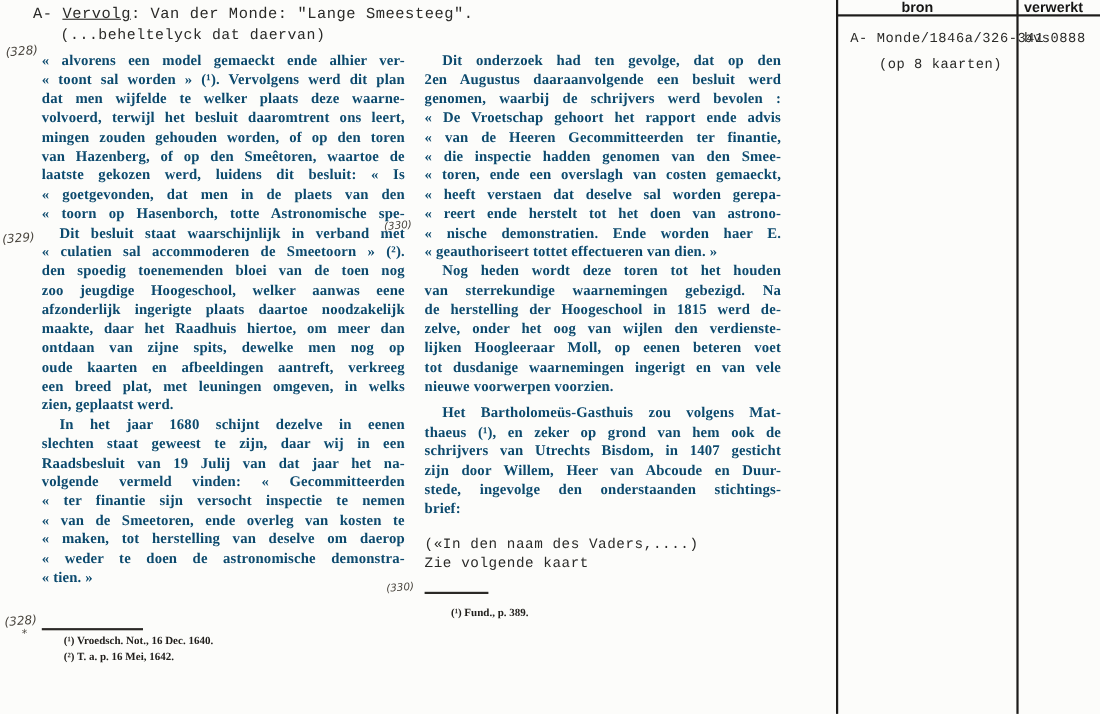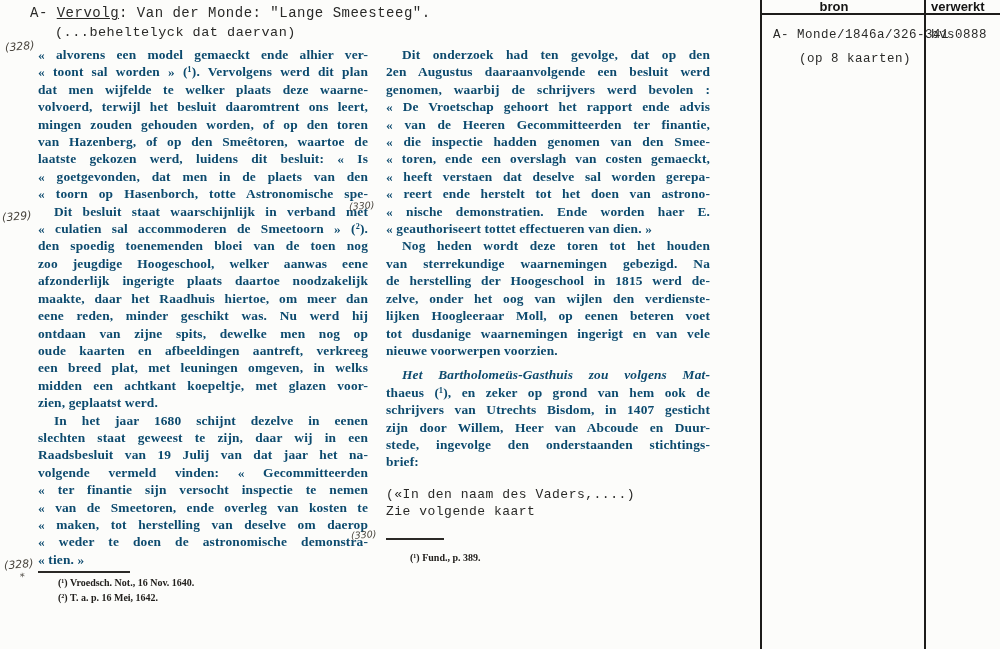--- a/index.html
+++ b/index.html
@@ -12,21 +12,21 @@
   .abs{position:absolute;}
   
   .hdr1{left:30px;top:5px;font-size:14px;letter-spacing:.5px;white-space:pre;}
   .hdr1 .u{text-decoration:underline;}
   .hdr2{left:55px;top:25px;font-size:13.5px;letter-spacing:.5px;white-space:pre;}
   
   .book{color:#0c4a6e;font-weight:bold;font-size:13.4px;line-height:17.4px;letter-spacing:.15px;}
   .line{text-align:justify;text-align-last:justify;}
   .line.last{text-align-last:left;}
   .line.indent{text-indent:16px;}
-  .line.gap{margin-top:7px;font-style:italic;}
+  .line.gap{margin-top:7px;}
   .colL{left:38px;top:46px;width:330px;}
   .colR{left:386px;top:46px;width:324px;}
   
   .typednote{left:386px;top:486px;font-size:13px;line-height:17px;letter-spacing:.5px;}
   .typed-line{white-space:pre;}
   
   .fnrule{position:absolute;height:1.5px;background:#2b2926;}
   .fn{font-size:10px;line-height:15px;color:#22201d;font-weight:bold;}
   .fn-line{white-space:pre;}
   .fnL{left:58px;top:575px;}
@@ -63,25 +63,23 @@
     <div class="line">van Hazenberg, of op den Smeêtoren, waartoe de</div>
     <div class="line">laatste gekozen werd, luidens dit besluit:  « Is</div>
     <div class="line">« goetgevonden, dat men in de plaets van den</div>
     <div class="line">« toorn op Hasenborch, totte Astronomische spe-</div>
     <div class="line indent">Dit besluit staat waarschijnlijk in verband met</div>
     <div class="line">« culatien sal accommoderen de Smeetoorn » (²).</div>
     <div class="line">den spoedig toenemenden bloei van de toen nog</div>
     <div class="line">zoo jeugdige Hoogeschool, welker aanwas eene</div>
     <div class="line">afzonderlijk ingerigte plaats daartoe noodzakelijk</div>
     <div class="line">maakte, daar het Raadhuis hiertoe, om meer dan</div>
-    <div class="line">eene reden, minder geschikt was.  Nu werd hij</div>
     <div class="line">ontdaan van zijne spits, dewelke men nog op</div>
     <div class="line">oude kaarten en afbeeldingen aantreft, verkreeg</div>
     <div class="line">een breed plat, met leuningen omgeven, in welks</div>
-    <div class="line">midden een achtkant koepeltje, met glazen voor-</div>
     <div class="line last">zien, geplaatst werd.</div>
     <div class="line indent">In het jaar 1680 schijnt dezelve in eenen</div>
     <div class="line">slechten staat geweest te zijn, daar wij in een</div>
     <div class="line">Raadsbesluit van 19 Julij van dat jaar het na-</div>
     <div class="line">volgende vermeld vinden: « Gecommitteerden</div>
     <div class="line">« ter finantie sijn versocht inspectie te nemen</div>
     <div class="line">« van de Smeetoren, ende overleg van kosten te</div>
     <div class="line">« maken, tot herstelling van deselve om daerop</div>
     <div class="line">« weder te doen de astronomische demonstra-</div>
     <div class="line last">« tien. »</div>
@@ -115,21 +113,21 @@
 
 <div class="abs typed typednote">
     <div class="typed-line">(«In den naam des Vaders,....)</div>
     <div class="typed-line">Zie volgende kaart</div>
   </div>
 
 <div class="fnrule" style="left:38px;top:571px;width:92px;"></div>
 <div class="fnrule" style="left:386px;top:538px;width:58px;"></div>
 
 <div class="abs fn fnL">
-    <div class="fn-line">(¹) Vroedsch. Not., 16 Nov. 1640.</div>
+    <div class="fn-line">(¹) Vroedsch. Not., 16 Dec. 1640.</div>
     <div class="fn-line">(²) T. a. p. 16 Mei, 1642.</div>
   </div>
 <div class="abs fn fnR">
     <div class="fn-line">(¹) Fund., p. 389.</div>
   </div>
 
 <div class="ann ann1">(328)</div>
 <div class="ann ann2">(329)</div>
 <div class="ann ann-sm ann3">(330)</div>
 <div class="ann ann-sm ann4">(330)</div>

